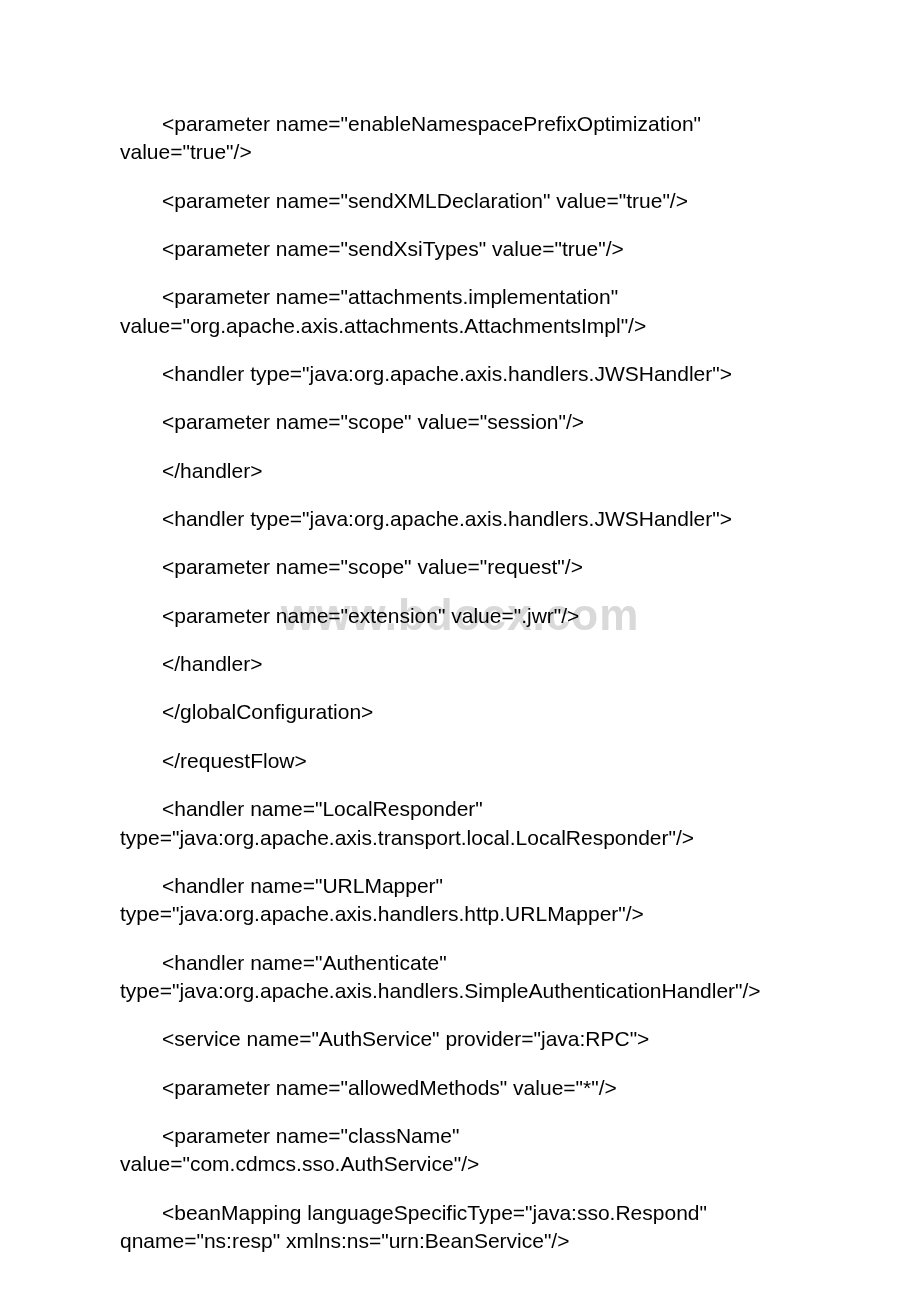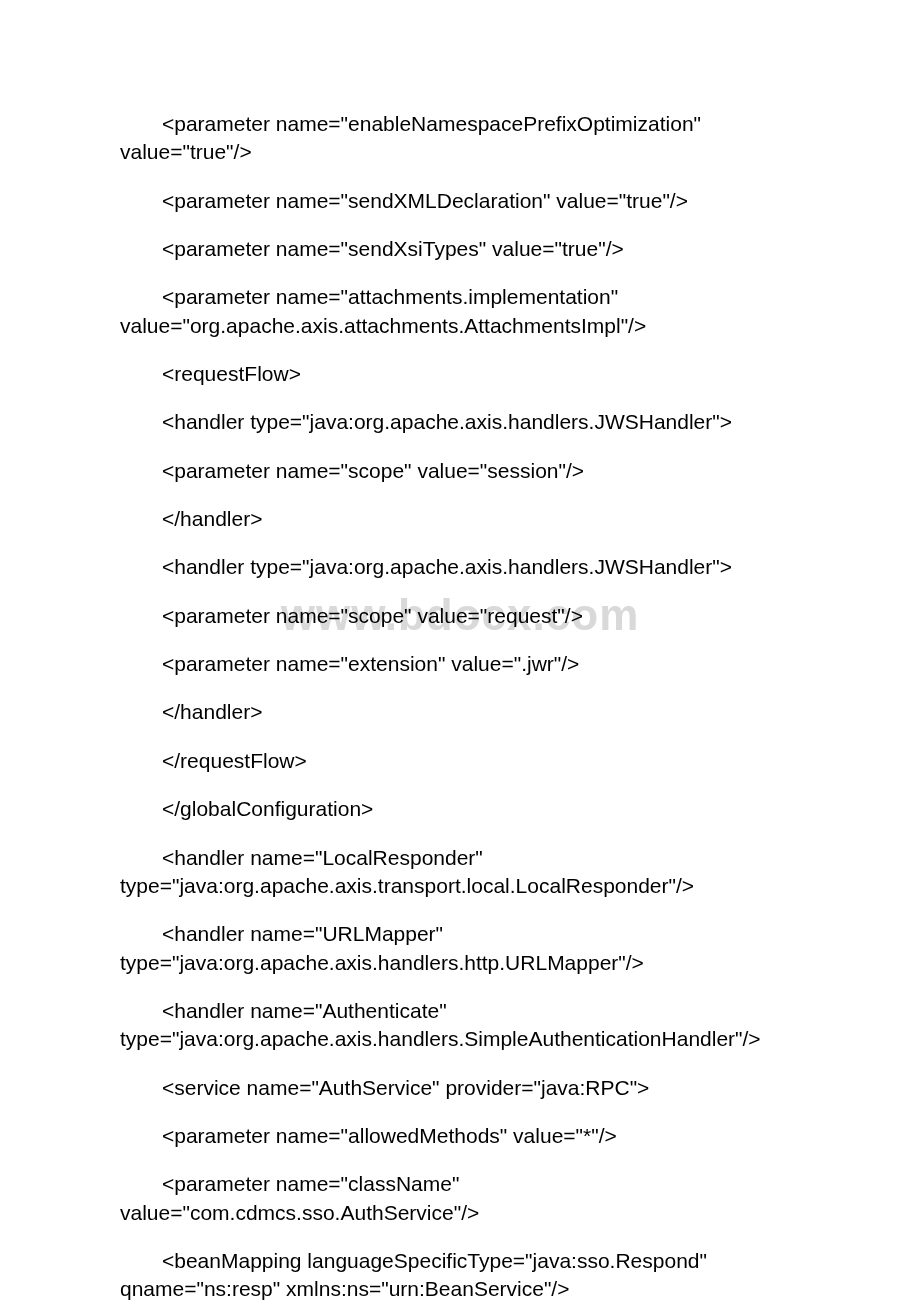--- a/index.html
+++ b/index.html
@@ -45,30 +45,29 @@
 </head>
 <body>
 
 <div class="watermark">www.bdocx.com</div>
 
 <div class="content">
   <div class="para">&lt;parameter name="enableNamespacePrefixOptimization" value="true"/&gt;</div>
   <div class="para">&lt;parameter name="sendXMLDeclaration" value="true"/&gt;</div>
   <div class="para">&lt;parameter name="sendXsiTypes" value="true"/&gt;</div>
   <div class="para">&lt;parameter name="attachments.implementation" value="org.apache.axis.attachments.AttachmentsImpl"/&gt;</div>
-  <div class="para">&lt;requestFlow&gt;</div>
   <div class="para">&lt;handler type="java:org.apache.axis.handlers.JWSHandler"&gt;</div>
   <div class="para">&lt;parameter name="scope" value="session"/&gt;</div>
   <div class="para">&lt;/handler&gt;</div>
   <div class="para">&lt;handler type="java:org.apache.axis.handlers.JWSHandler"&gt;</div>
   <div class="para">&lt;parameter name="scope" value="request"/&gt;</div>
   <div class="para">&lt;parameter name="extension" value=".jwr"/&gt;</div>
   <div class="para">&lt;/handler&gt;</div>
+  <div class="para">&lt;/globalConfiguration&gt;</div>
   <div class="para">&lt;/requestFlow&gt;</div>
-  <div class="para">&lt;/globalConfiguration&gt;</div>
   <div class="para">&lt;handler name="LocalResponder" type="java:org.apache.axis.transport.local.LocalResponder"/&gt;</div>
   <div class="para">&lt;handler name="URLMapper" type="java:org.apache.axis.handlers.http.URLMapper"/&gt;</div>
   <div class="para">&lt;handler name="Authenticate" type="java:org.apache.axis.handlers.SimpleAuthenticationHandler"/&gt;</div>
   <div class="para">&lt;service name="AuthService" provider="java:RPC"&gt;</div>
   <div class="para">&lt;parameter name="allowedMethods" value="*"/&gt;</div>
   <div class="para">&lt;parameter name="className" value="com.cdmcs.sso.AuthService"/&gt;</div>
   <div class="para">&lt;beanMapping languageSpecificType="java:sso.Respond" qname="ns:resp" xmlns:ns="urn:BeanService"/&gt;</div>
 </div>
 
 </body></html>

